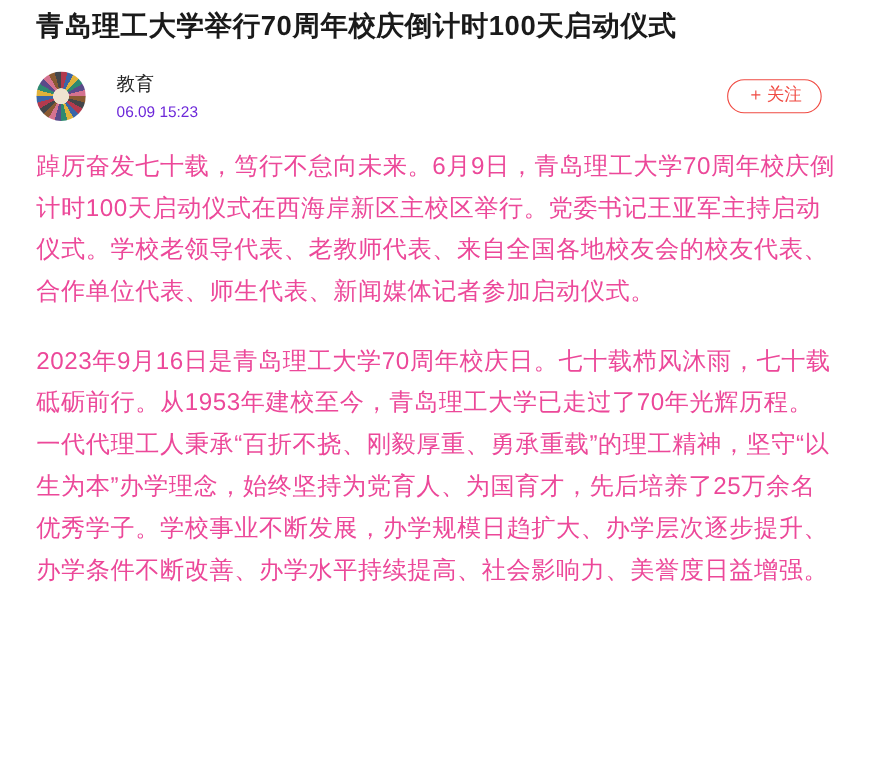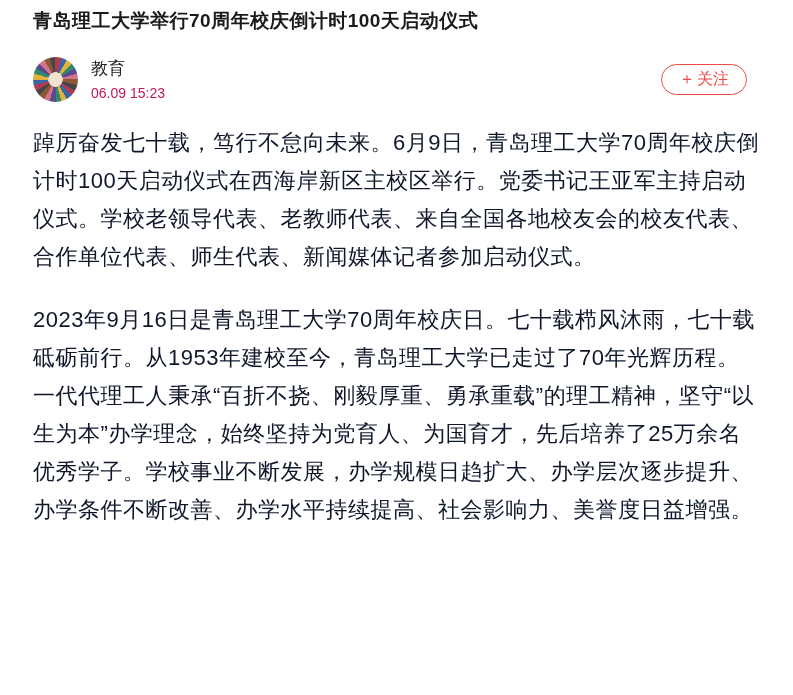--- a/index.html
+++ b/index.html
@@ -8,21 +8,21 @@
     background: #ffffff;
     font-family: "Liberation Sans", "DejaVu Sans", sans-serif;
   }
   .page {
     width: 793px;
     min-height: 695px;
     background: #ffffff;
     padding: 8px 34px 20px 33px;
   }
   .article-title {
-    font-size: 19px;
+    font-size: 25px;
     font-weight: 700;
     color: #1a1a1a;
     line-height: 1.35;
     letter-spacing: 0.5px;
   }
   .author-row {
     margin-top: 23px;
     display: flex;
     align-items: center;
   }
@@ -39,33 +39,33 @@
         #e0b23a 30deg 45deg,
         #2f8a70 45deg 60deg,
         #5a4a8a 60deg 75deg,
         #d4728f 75deg 90deg,
         #8a5a32 90deg 105deg,
         #44464a 105deg 120deg
       );
     cursor: pointer;
   }
   .author-meta {
-    margin-left: 13px;
+    margin-left: 28px;
     display: flex;
     flex-direction: column;
   }
   .author-name {
     font-size: 17px;
     color: #222222;
     cursor: pointer;
   }
   .publish-time {
     margin-top: 5px;
     font-size: 14px;
-    color: #be185d;
+    color: #6d28d9;
   }
   .follow-button {
     margin-left: auto;
     margin-right: 12px;
     display: inline-flex;
     align-items: center;
     justify-content: center;
     border: 1px solid #f04b43;
     color: #f04b43;
     background: #ffffff;
@@ -78,21 +78,21 @@
   }
   .follow-button .plus {
     font-size: 16px;
     margin-right: 2px;
   }
   .article-body {
     margin-top: 22px;
   }
   .article-body p {
     font-size: 22px;
-    color: #0f172a;
+    color: #ec4899;
     line-height: 38px;
     letter-spacing: 0.5px;
     margin-bottom: 25px;
     text-align: left;
   }
   .article-body p:last-child { margin-bottom: 0; }
 </style>
 </head>
 <body>
 

